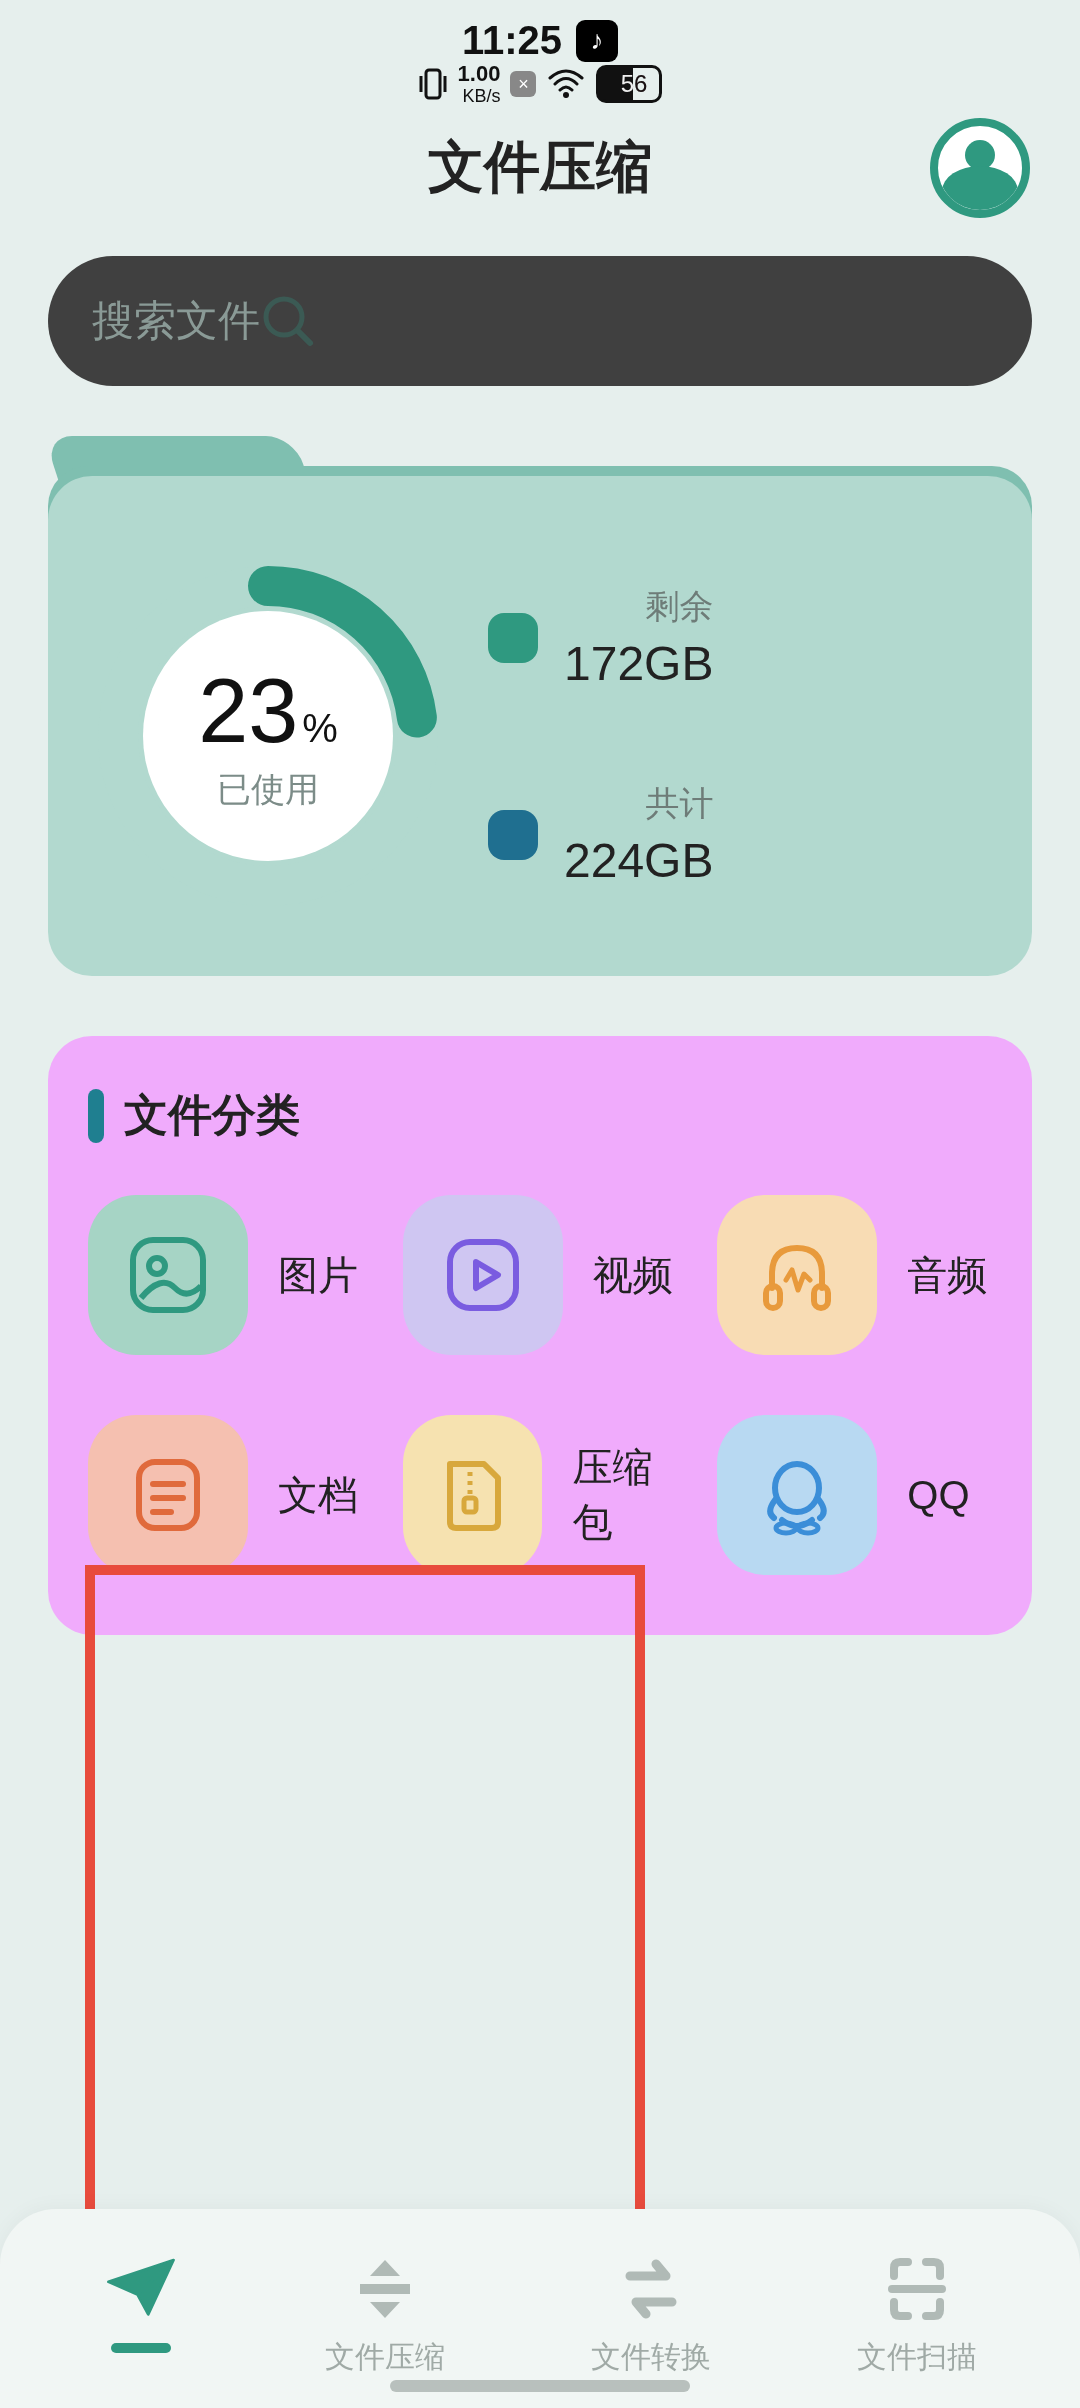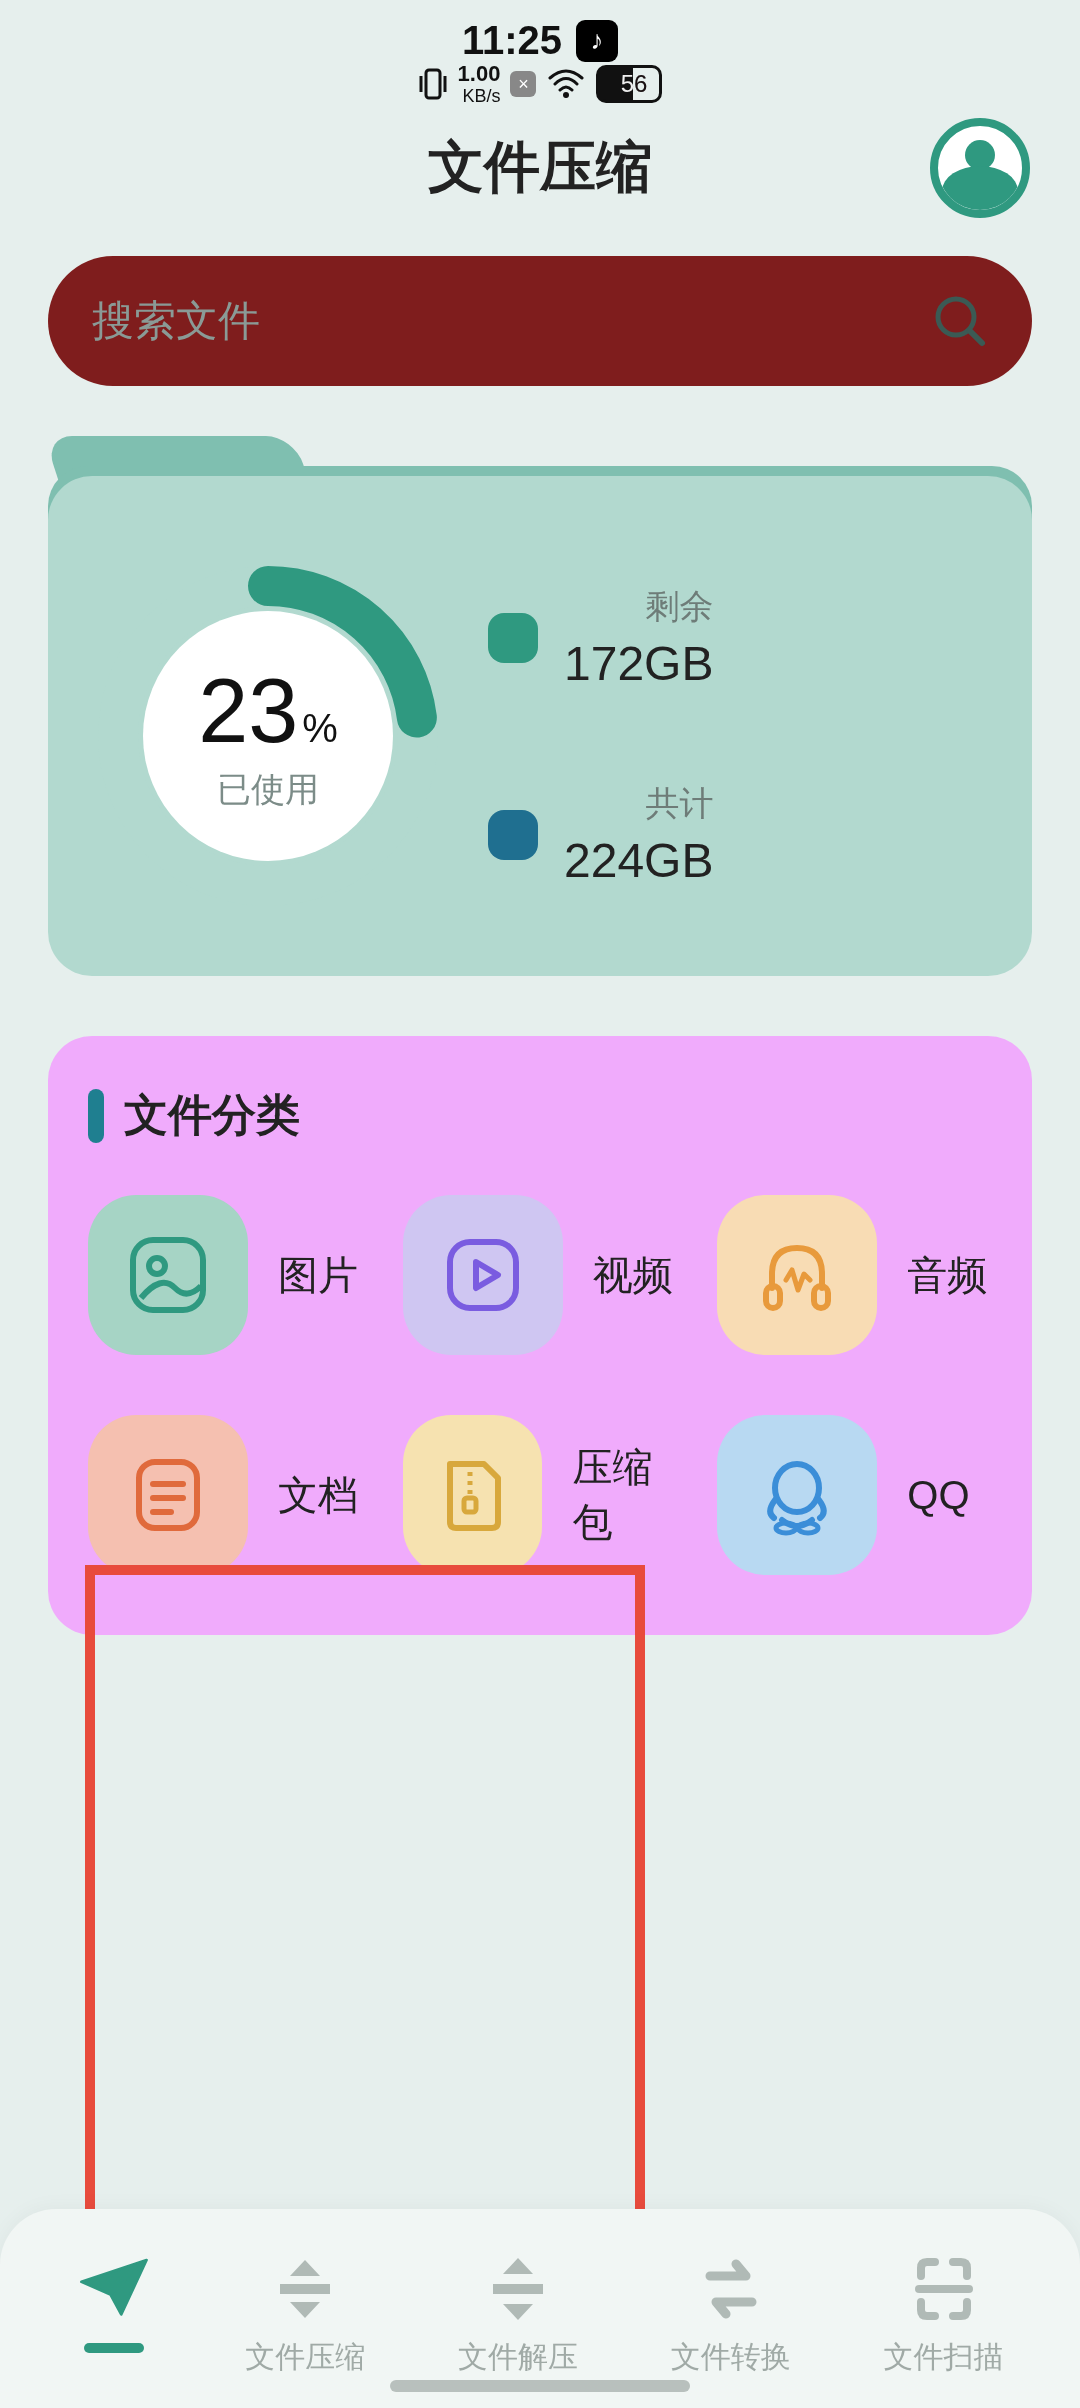--- a/index.html
+++ b/index.html
@@ -54,23 +54,23 @@
   .avatar::before {
     content: ""; width: 30px; height: 30px; background: #2f9980;
     border-radius: 50%; position: absolute; top: 14px;
   }
   .avatar::after {
     content: ""; width: 76px; height: 50px; background: #2f9980;
     border-radius: 50% 50% 0 0; position: absolute; bottom: -6px;
   }
   
   .search-bar {
-    margin: 20px 48px 0; height: 130px; background: #7f1d1d;
+    margin: 20px 48px 0; height: 130px; background: #404040;
     border-radius: 65px; display: flex; align-items: center;
-    padding: 0 44px; justify-content: space-between;
+    padding: 0 44px; justify-content: flex-start;
   }
   .search-placeholder { font-size: 42px; color: #8a9a96; }
   .search-ico { width: 56px; height: 56px; }
   
   .storage-wrap { margin: 90px 48px 0; position: relative; }
   .folder-tab {
     position: absolute; top: -40px; left: 22px; width: 250px; height: 80px;
     background: #7fbfb0; border-radius: 28px 28px 0 0;
     transform: skewX(18deg); transform-origin: bottom left;
   }
@@ -324,29 +324,20 @@
       <svg width="70" height="70" viewBox="0 0 70 70">
           <path d="M35 6 L20 22 H50 Z M35 64 L20 48 H50 Z" fill="#b0bab6"></path>
           <rect x="10" y="30" width="50" height="10" fill="#b0bab6"></rect>
         </svg>
     </span>
     <span class="nav-label">文件压缩</span>
   </div>
   <div class="nav-item">
     <span class="nav-ico">
       <svg width="70" height="70" viewBox="0 0 70 70">
-          <path d="M35 4 L50 20 H20 Z M35 66 L50 50 H20 Z" fill="#b0bab6"></path>
-          <rect x="10" y="30" width="50" height="10" fill="#b0bab6"></rect>
-        </svg>
-    </span>
-    <span class="nav-label">文件解压</span>
-  </div>
-  <div class="nav-item">
-    <span class="nav-ico">
-      <svg width="70" height="70" viewBox="0 0 70 70">
           <path d="M14 22 H50 L40 10 M56 48 H20 L30 60" fill="none" stroke="#b0bab6" stroke-width="9" stroke-linecap="round" stroke-linejoin="round"></path>
         </svg>
     </span>
     <span class="nav-label">文件转换</span>
   </div>
   <div class="nav-item">
     <span class="nav-ico">
       <svg width="70" height="70" viewBox="0 0 70 70">
           <path d="M12 22 V14 Q12 8 18 8 H26 M44 8 H52 Q58 8 58 14 V22 M12 48 V56 Q12 62 18 62 H26 M44 62 H52 Q58 62 58 56 V48" fill="none" stroke="#b0bab6" stroke-width="8" stroke-linecap="round"></path>
           <line x1="10" y1="35" x2="60" y2="35" stroke="#b0bab6" stroke-width="8" stroke-linecap="round"></line>

